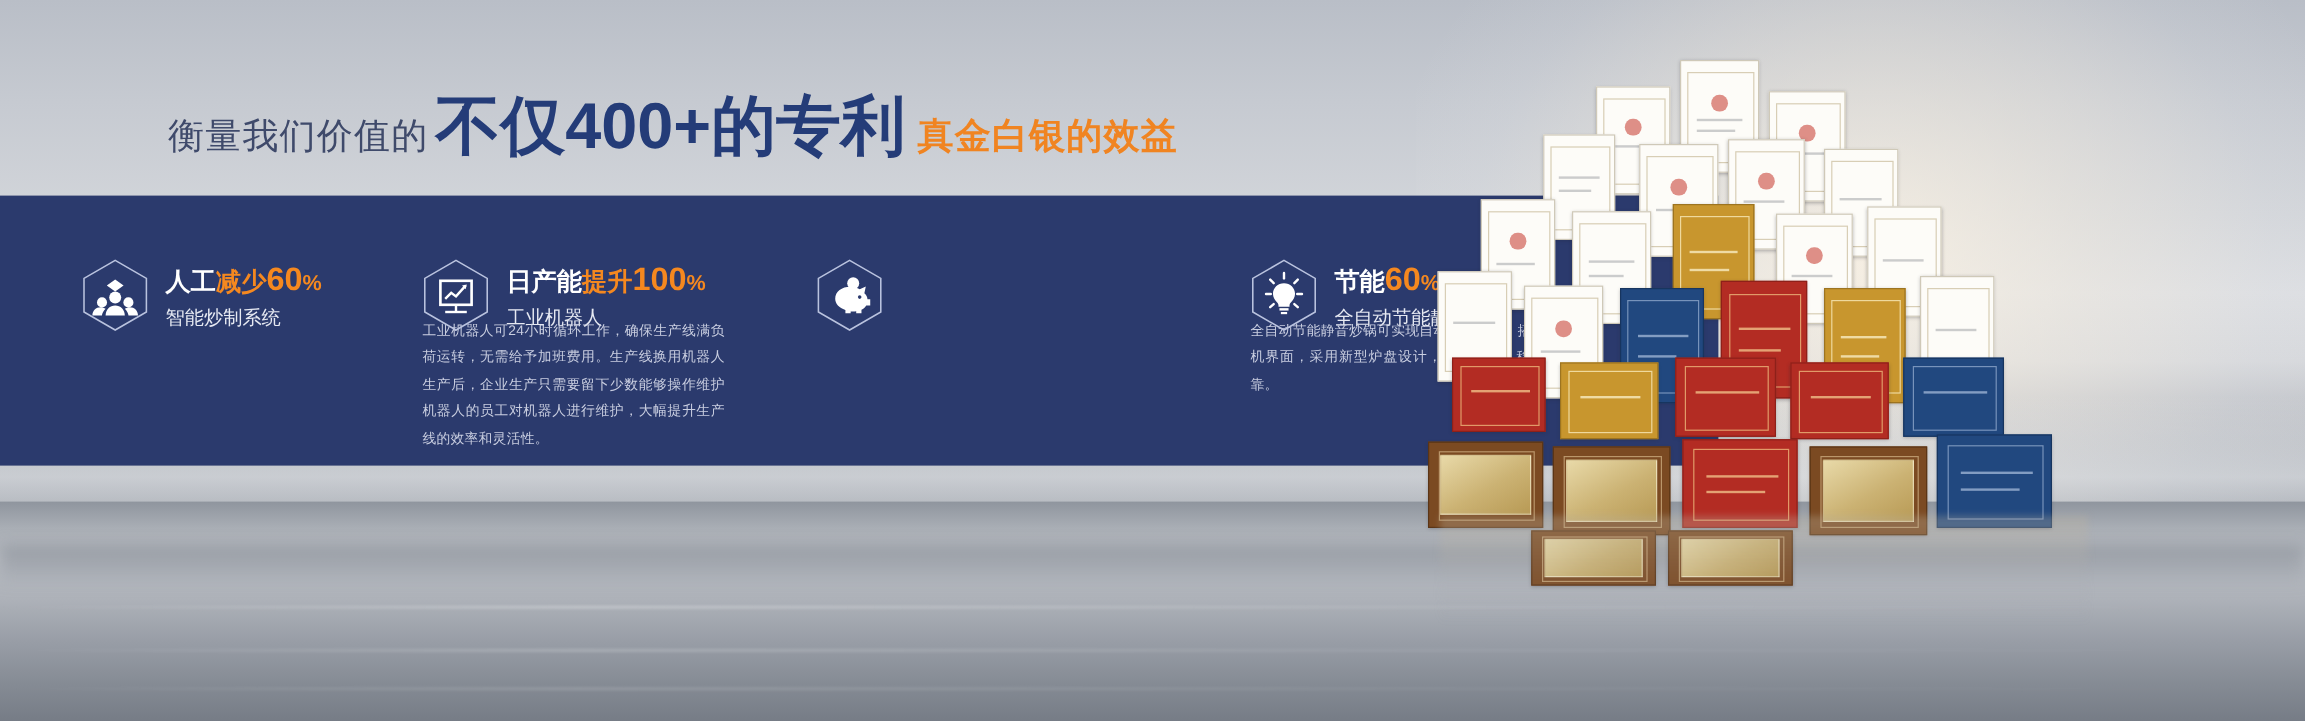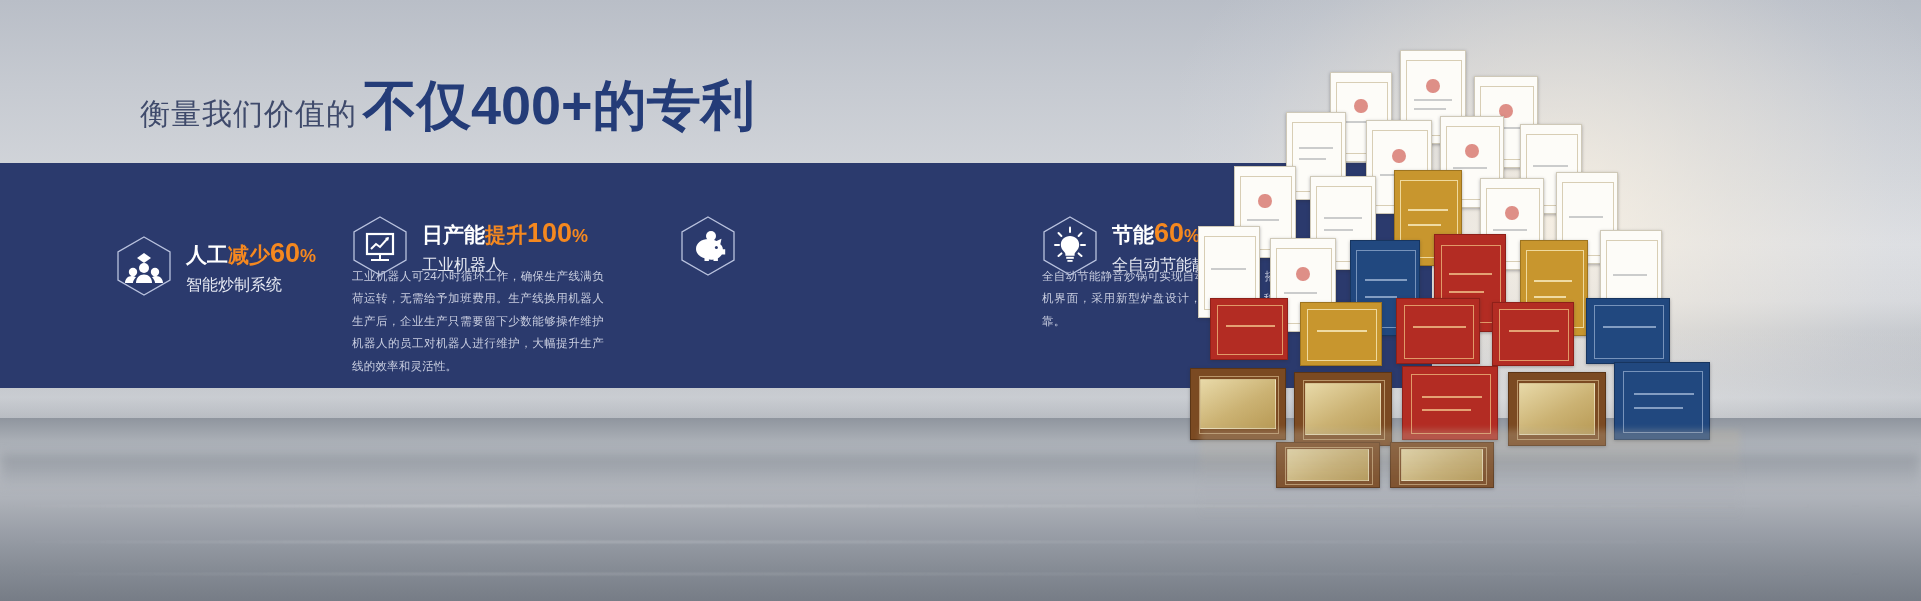--- a/index.html
+++ b/index.html
@@ -59,21 +59,21 @@
   
   #panel {
     position:absolute; left:0; top:163px; width:1432px; height:225px;
     background:#2b3a6d;
   }
   #cards {
     position:absolute; left:0; top:163px; width:1432px; height:225px;
     display:flex;
   }
   .card { position:relative; padding:0 18px; }
-  .card:nth-child(1){ width:330px; padding-left:116px;margin-top:20px; }
+  .card:nth-child(1){ width:330px; padding-left:68px; }
   .card:nth-child(2){ width:330px; padding-left:22px; }
   .card:nth-child(3){ width:360px; padding-left:20px; }
   .card:nth-child(4){ width:412px; padding-left:22px; }
 
   .card-head { display:flex; align-items:flex-start; height:78px; padding-top:52px; }
   .hex {
     width:56px; height:62px; flex:none; position:relative; margin-right:14px;
   }
   .hex svg { display:block; }
   .head-text { padding-top:2px; }
@@ -146,20 +146,21 @@
   <div class="bg-haze"></div>
   <div class="bg-water"></div>
   <div class="bg-shore"></div>
   <div class="bg-ripple" style="top:505px"></div>
   <div class="bg-ripple" style="top:541px;opacity:.7"></div>
   <div class="bg-ripple" style="top:573px;opacity:.5"></div>
 
   <div id="headline">
     <span class="hl-normal">衡量我们价值的</span>
     <span class="hl-strong">不仅400+的专利</span>
+    <span class="hl-accent">真金白银的效益</span>
   </div>
 
   <div id="panel"></div>
 
   <div id="cards">
 
     <div class="card">
       <div class="card-head">
         <span class="hex">
           <svg width="56" height="62" viewBox="0 0 56 62">

